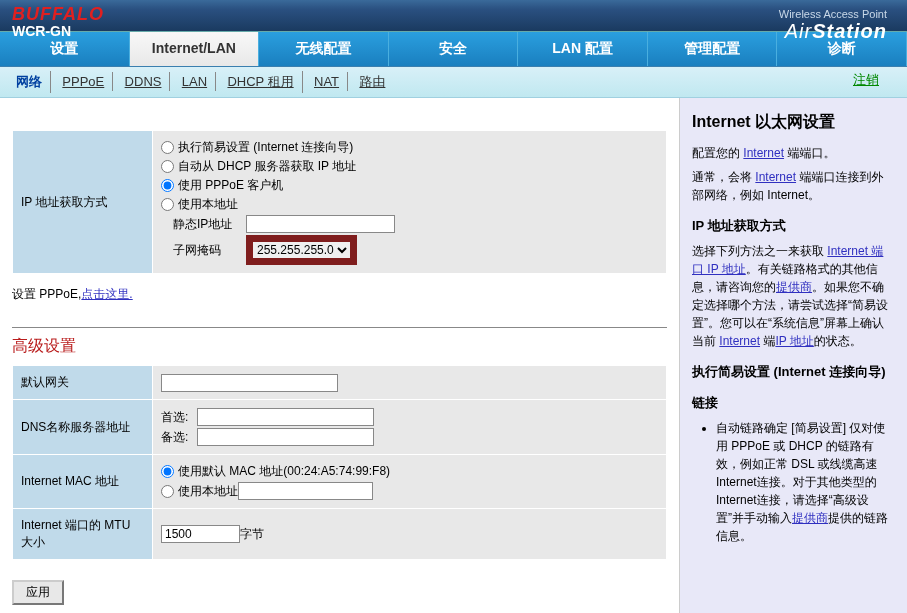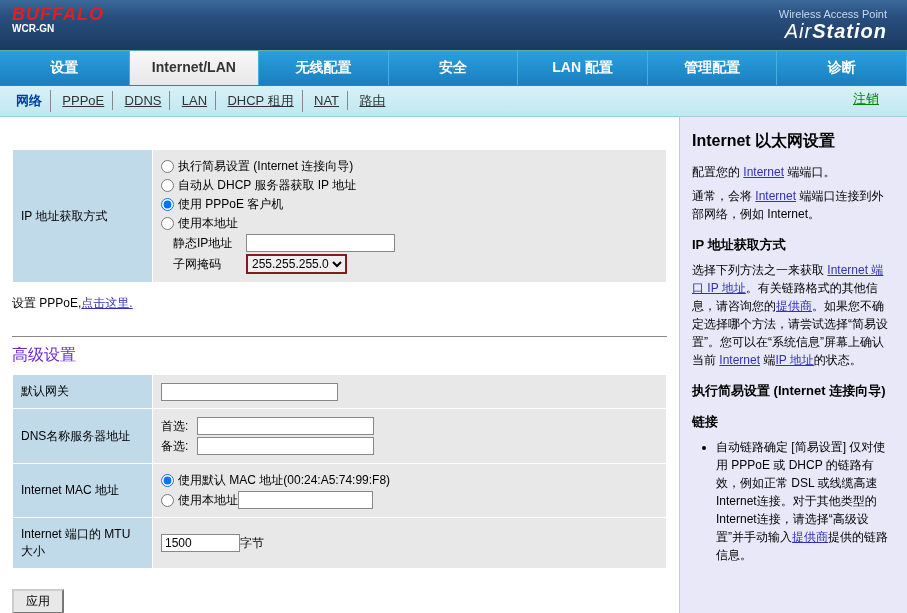--- a/index.html
+++ b/index.html
@@ -1,19 +1,19 @@
 <!DOCTYPE html>
 <html><head>
 <meta charset="utf-8">
 <style>
 * { box-sizing: border-box; margin: 0; padding: 0; }
 body { font-family: Arial, "Microsoft YaHei", sans-serif; font-size: 12px; background: #fff; width: 907px; }
-.header { background: linear-gradient(to bottom, #3a6a9a 0%, #2a5080 30%, #1a3a60 100%); height: 51px; position: relative; padding: 4px 12px; border-bottom: 1px solid #6aa; }
+.header { background: linear-gradient(to bottom, #3a6a9a 0%, #2a5080 30%, #1a3a60 100%); height: 32px; position: relative; padding: 4px 12px; border-bottom: 1px solid #6aa; }
 .logo { color: #e02020; font-weight: bold; font-style: italic; font-size: 18px; letter-spacing: 1px; }
-.model { color: #fff; font-weight: bold; font-size: 10px; margin-top: -2px; }
+.model { color: #fff; font-weight: bold; font-size: 14px; margin-top: -2px; }
 .tagline { position: absolute; right: 20px; top: 8px; color: #c8d8e8; font-size: 11px; text-align: right; margin-left: 15px; }
 .brand { position: absolute; right: 20px; top: 20px; color: #fff; font-size: 20px; font-style: italic; font-weight: bold; letter-spacing: 1px; }
 .brand .air { font-weight: normal; }
 .maintabs { display: flex; background: linear-gradient(to bottom, #2a9fdf, #1a7fbf); border-bottom: 1px solid #3a7faf; }
 .maintabs .tab { flex: 1; text-align: center; padding: 8px 0; color: #fff; font-weight: bold; font-size: 14px; border-right: 1px solid #4aafdf; cursor: pointer; }
 .maintabs .tab.active { background: linear-gradient(to bottom, #f8f8f8, #e8e8e8); color: #333; }
 .subtabs { background: linear-gradient(to bottom, #d8f0f8, #c0e8f0); padding: 4px 8px; border-bottom: 1px solid #a0d0e0; position: relative; }
 .subtabs a { display: inline-block; padding: 2px 8px; color: #333; text-decoration: underline; font-size: 13px; border-right: 1px solid #888; }
 .subtabs a.active { color: #0040a0; font-weight: bold; text-decoration: none; }
 .subtabs a:last-of-type { border-right: none; }
@@ -22,25 +22,25 @@
 .main { flex: 1; padding: 32px 12px 12px 12px; width: 662px; }
 .side { width: 228px; background: #e8e8f8; border-left: 1px solid #ccc; padding: 12px; font-size: 12px; line-height: 1.5; }
 table.form { width: 100%; border-collapse: collapse; margin-bottom: 12px; }
 table.form th { background: #c0daea; text-align: left; padding: 8px; font-weight: normal; border: 1px solid #fff; width: 140px; vertical-align: middle; }
 table.form td { background: #e8e8e8; padding: 6px 8px; border: 1px solid #fff; }
 .radio-row { margin: 2px 0; display: flex; align-items: center; }
 .radio-row label { margin-left: 4px; }
 .subfield { margin: 2px 0 2px 12px; }
 .subfield label { display: inline-block; width: 73px; }
 input[type=text] { border: 1px solid #888; padding: 1px 3px; font-size: 12px; }
-select { border: 2px solid #7f1d1d; font-size: 12px; }
+select { border: 7px solid #7f1d1d; font-size: 12px; }
 .note { margin: 8px 0 24px 0; }
 .note a { color: #3030c0; text-decoration: underline; }
 hr.sep { border: none; border-top: 1px solid #888; margin: 8px 0; }
-h3.adv { color: #6d28d9; font-size: 16px; font-weight: normal; margin: 8px 0; }
+h3.adv { color: #b91c1c; font-size: 16px; font-weight: normal; margin: 8px 0; }
 .side h3 { font-size: 16px; font-weight: bold; margin-bottom: 10px; }
 .side h4 { font-size: 13px; font-weight: bold; margin: 12px 0 6px 0; }
 .side p { margin: 6px 0; }
 .side a { color: #3030c0; text-decoration: underline; }
 .side ul { margin-left: 24px; }
 .side li { margin: 6px 0; }
 .apply { margin-top: 8px; border: 2px outset #ccc; background: #e8e8e8; padding: 2px 12px; cursor: pointer; font-size: 12px; }
 .dns-row { display:flex; align-items:center; margin:2px 0; }
 .dns-row span { width:36px; }
 </style>

